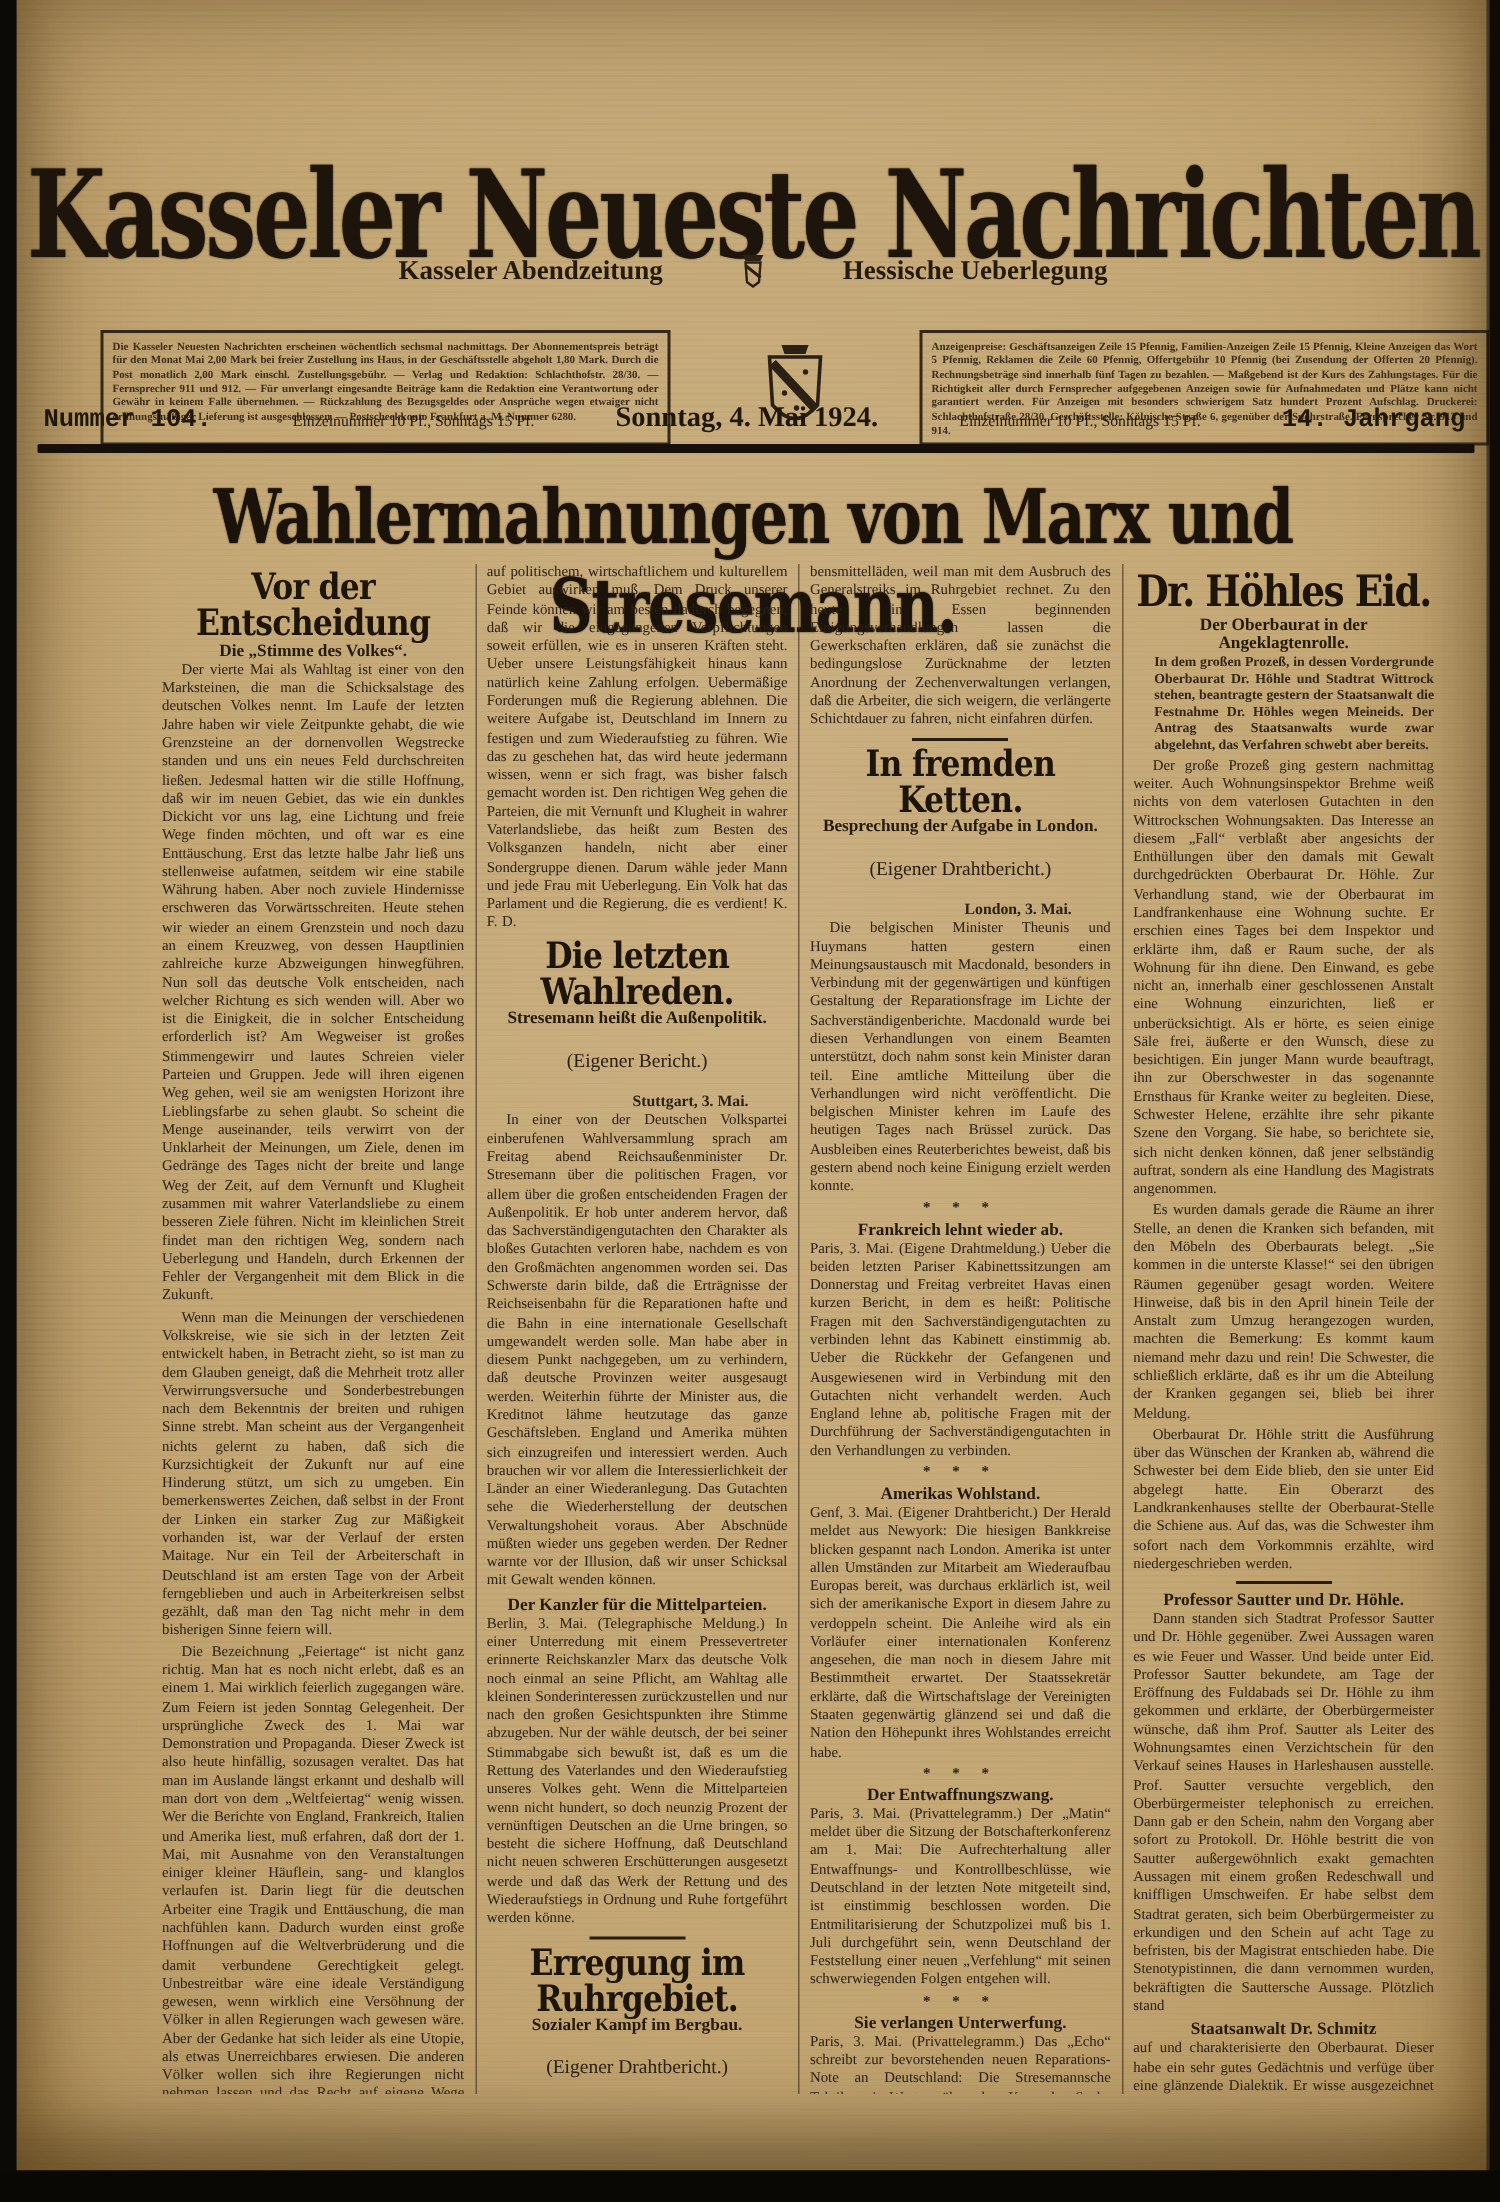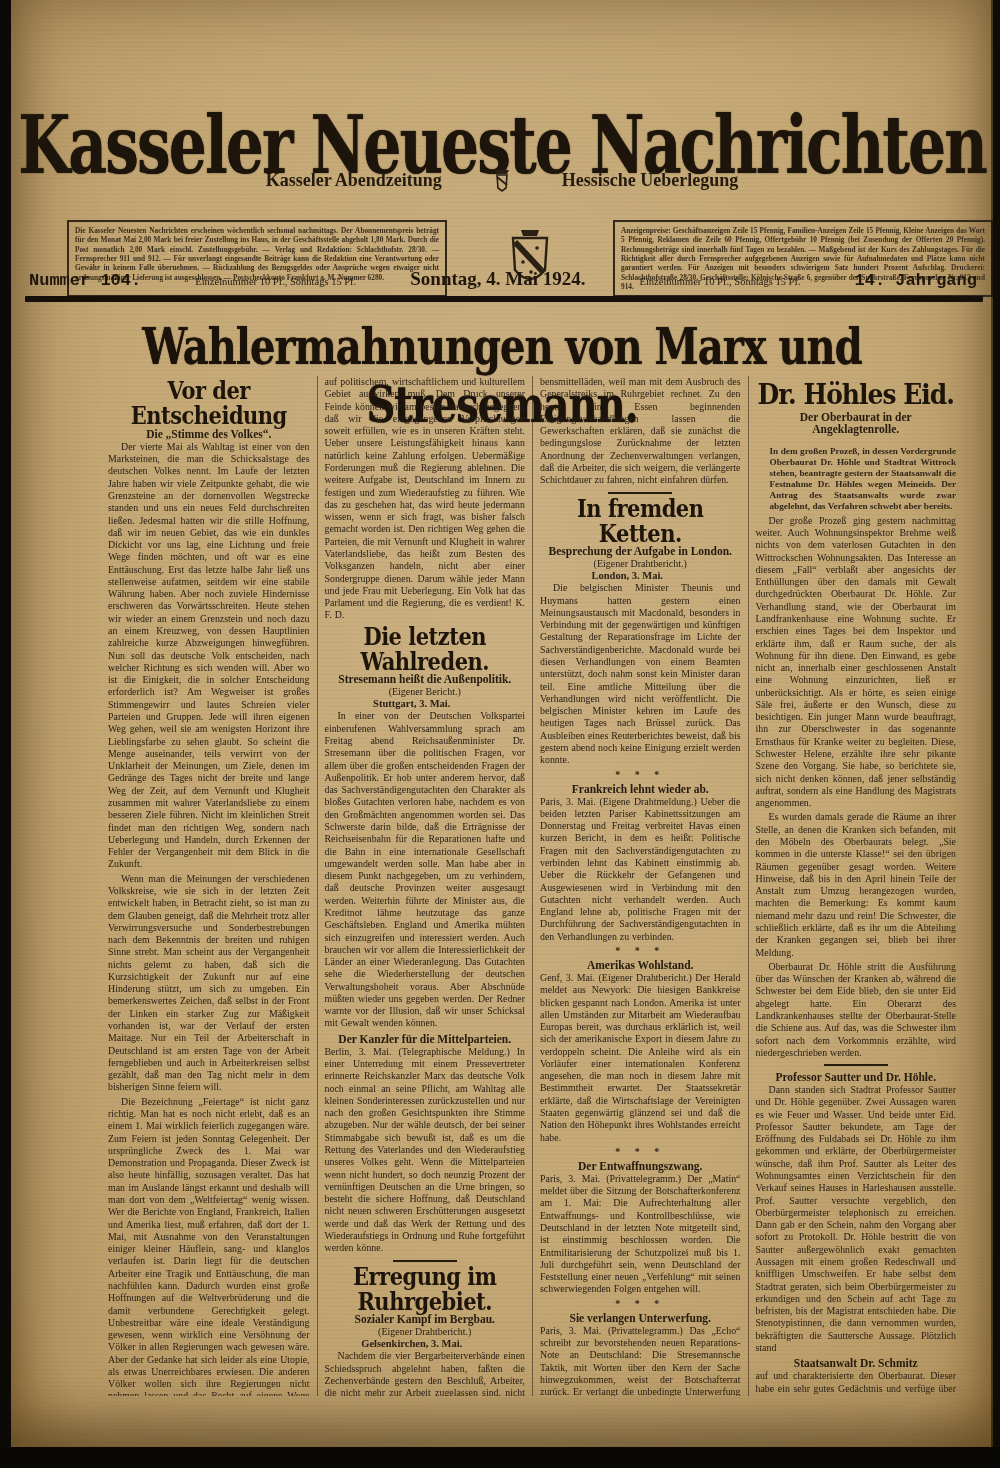--- a/index.html
+++ b/index.html
@@ -41,26 +41,26 @@
 
   #columns{position:absolute;left:90px;top:376px;width:862px;height:1020px;display:flex;}
   .col{width:25%;padding:0 7px;box-sizing:border-box;overflow:hidden;height:100%;}
   .col + .col{border-left:1px solid rgba(40,28,12,.55);}
 
   .b-h1{font-family:"DejaVu Serif",serif;font-weight:bold;text-align:center;color:#1d140a;
     line-height:1.02;margin:6px 0 3px;transform:scaleY(1.15);}
   .sz-xl{font-size:25px;letter-spacing:-1px;}
   .sz-lg{font-size:21px;letter-spacing:-.5px;}
   .b-h2{font-size:11.5px;font-weight:bold;text-align:center;color:#241a0d;margin:3px 0 1px;}
-  .b-byline{font-size:10px;text-align:center;margin:1px 0;color:#2a2014;}
-  .b-dateline{font-size:10.5px;font-weight:bold;text-align:center;padding-right:26px;margin:1px 0;}
+  .b-byline{font-size:13px;text-align:center;margin:14px 0;color:#2a2014;}
+  .b-dateline{font-size:10.5px;font-weight:bold;text-align:right;padding-right:26px;margin:1px 0;}
   .b-p{font-size:9.9px;line-height:1.24;text-align:justify;margin:0 0 2px;text-indent:13px;
     color:#2a2014;word-spacing:.5px;}
   .b-p.noindent{text-indent:0;}
-  .b-intro{font-size:9.2px;line-height:1.2;font-weight:bold;text-align:justify;margin:11px 0 3px;
+  .b-intro{font-size:9.2px;line-height:1.2;font-weight:bold;text-align:justify;margin:1px 0 3px;
     padding:0 0 0 14px;color:#33271a;}
   .b-stars{text-align:center;font-size:10px;font-weight:bold;letter-spacing:6px;margin:2px 0;}
   .b-rule{width:64px;height:2px;background:#271c0e;margin:5px auto;}
 </style>
 </head>
 <body>
 
 <div id="paper">
 
   <div id="masthead">

